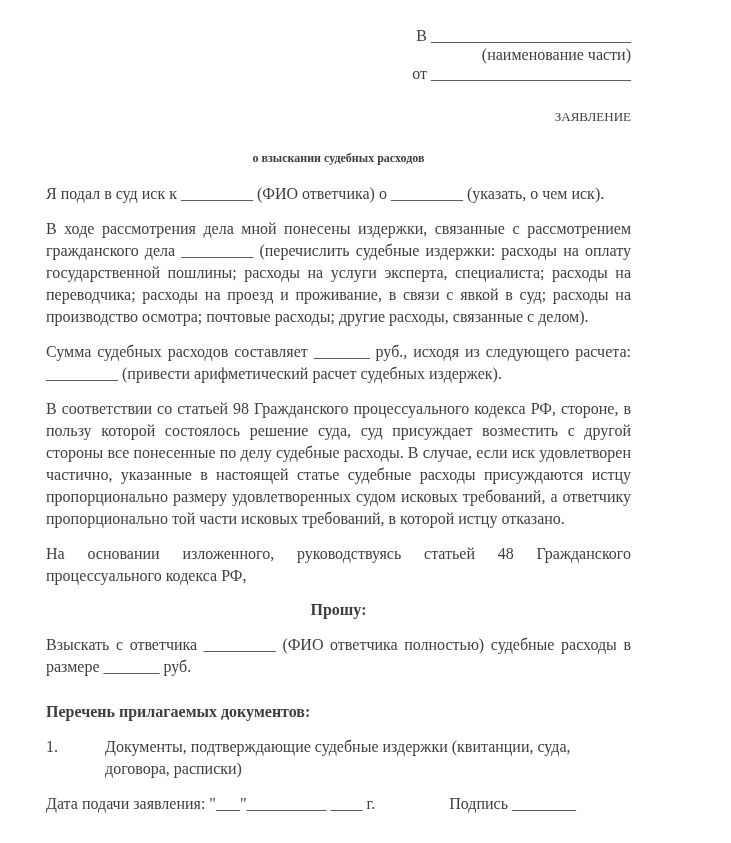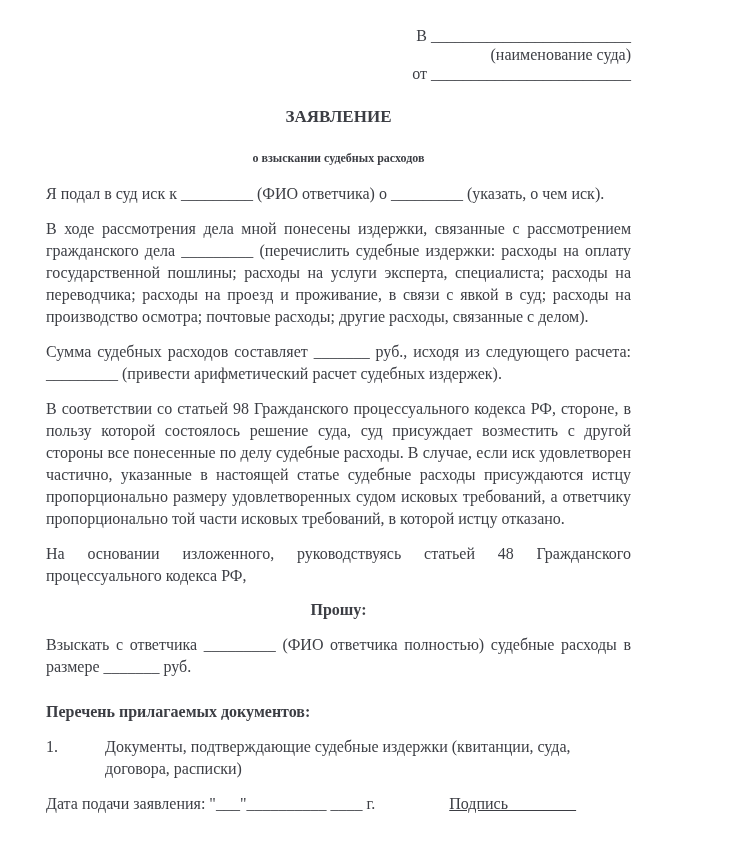--- a/index.html
+++ b/index.html
@@ -22,23 +22,23 @@
   .header-block {
     width: 250px;
     margin-left: auto;
     text-align: right;
     line-height: 19px;
   }
   .header-line { white-space: nowrap; }
   .header-caption { line-height: 19px; }
   
   .doc-title {
-    text-align: center;
-    font-weight: bold;
-    font-size: 17px;
+    text-align: right;
+    font-weight: normal;
+    font-size: 13px;
     margin-top: 23px;
     line-height: 22px;
   }
   .doc-subtitle {
     text-align: center;
     font-weight: bold;
     font-size: 12px;
     margin-top: 19px;
     line-height: 22px;
   }
@@ -71,34 +71,33 @@
     display: flex;
     margin-top: 13px;
     line-height: 22px;
     align-items: baseline;
   }
   .footer-date { white-space: nowrap; }
   .footer-sig {
     margin-left: auto;
     margin-right: 55px;
     white-space: nowrap;
-    text-decoration: underline;
   }
 </style>
 </head>
 <body>
 
 <div class="page">
 
   <div class="header-block">
     <div class="header-line">
       <span>В</span>
       <span>_________________________</span>
     </div>
-    <div class="header-caption">(наименование суда)</div>
+    <div class="header-caption">(наименование части)</div>
     <div class="header-line">
       <span>от</span>
       <span>_________________________</span>
     </div>
   </div>
 
   <div class="doc-title">ЗАЯВЛЕНИЕ</div>
   <div class="doc-subtitle">о взыскании судебных расходов</div>
 
   <p class="body-par first-par">Я подал в суд иск к _________ (ФИО ответчика) о _________ (указать, о чем иск).</p>

